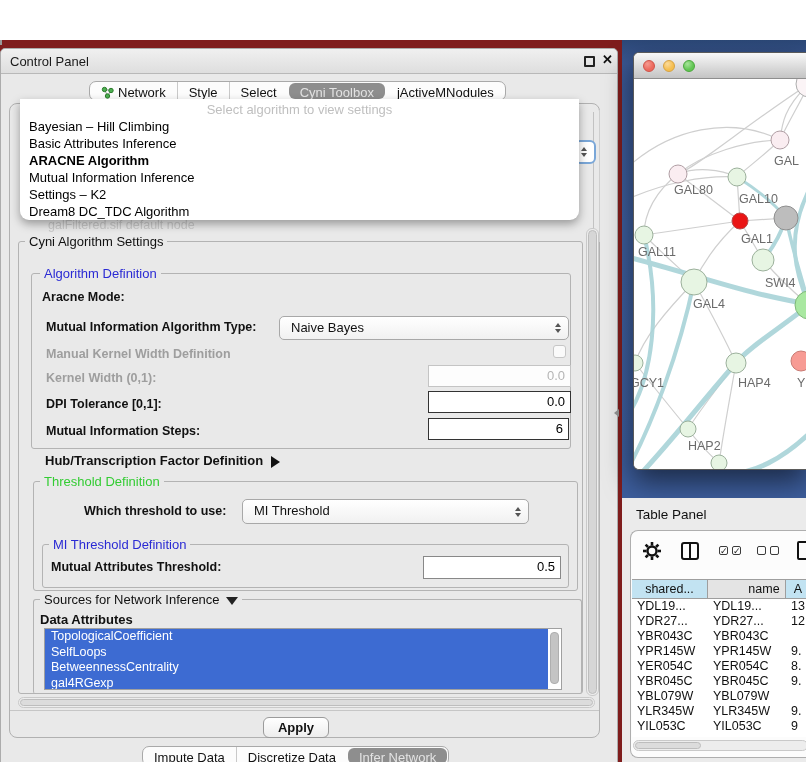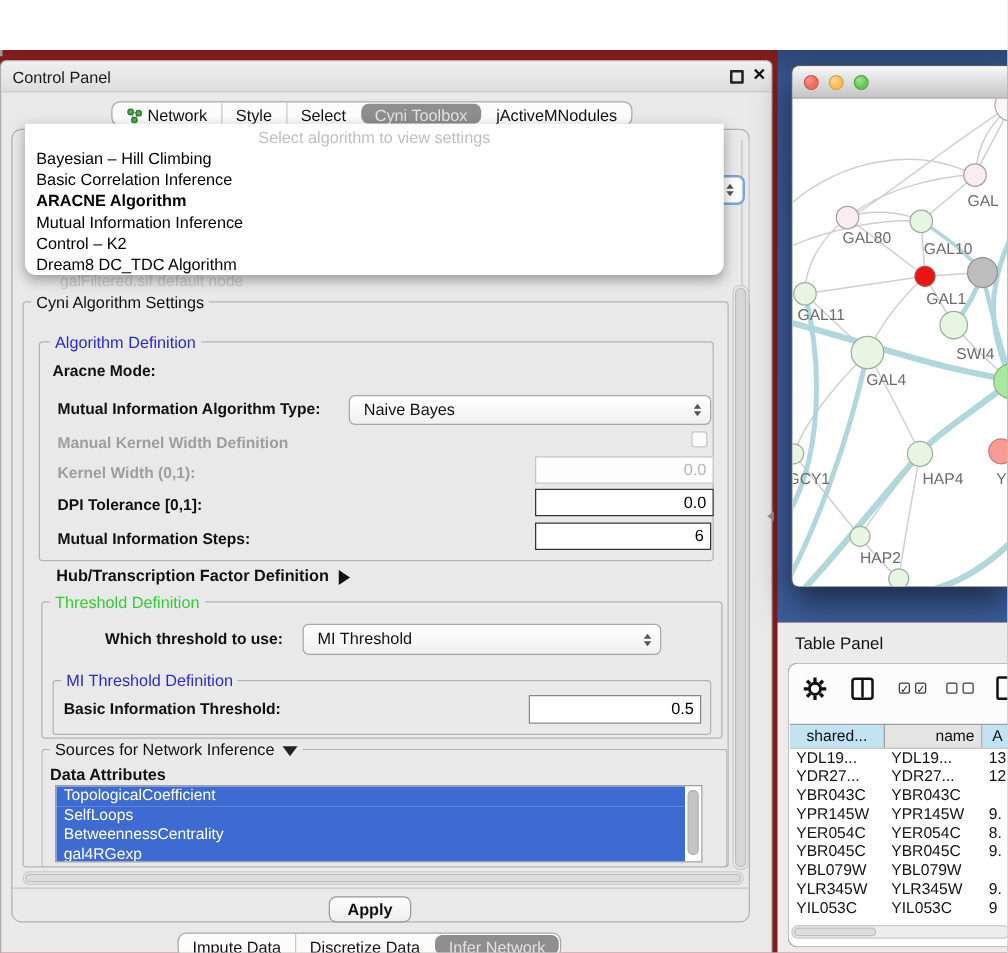--- a/index.html
+++ b/index.html
@@ -165,24 +165,24 @@
             <div class="up"></div>
             <div class="dn"></div>
           </div>
       </div>
       <div class="abs ghost2">galFiltered.sif default node</div>
 
       <div class="abs" id="algo-dropdown">
         <div class="algo-placeholder">Select algorithm to view settings</div>
         <div id="algo-items">
             <div class="algo-item">Bayesian – Hill Climbing</div>
-            <div class="algo-item">Basic Correlation Inference</div>
+            <div class="algo-item">Basic Attributes Inference</div>
             <div class="algo-item hl">ARACNE Algorithm</div>
             <div class="algo-item">Mutual Information Inference</div>
-            <div class="algo-item">Control – K2</div>
+            <div class="algo-item">Settings – K2</div>
             <div class="algo-item">Dream8 DC_TDC Algorithm</div>
           </div>
       </div>
 
       <div class="group" style="left:8px; top:137px; width:565px; height:453px;">
         <span class="gtitle">Cyni Algorithm Settings</span>
 
         <div class="group" style="left:12px; top:31px; width:540px; height:176px;">
           <span class="gtitle blue" style="left:8px;">Algorithm Definition</span>
 
@@ -219,21 +219,21 @@
           <div class="combo" style="left:208px; top:17px; width:287px; height:25px;">
             <span>MI Threshold</span>
             <span class="spin">
                 <span class="up"></span>
                 <span class="dn"></span>
               </span>
           </div>
 
           <div class="group" style="left:8px; top:62px; width:527px; height:44px;">
             <span class="gtitle blue">MI Threshold Definition</span>
-            <div class="lbl" style="left:8px; top:15px;">Basic Information Threshold:</div>
+            <div class="lbl" style="left:8px; top:15px;">Mutual Attributes Threshold:</div>
             <div class="tinput" style="left:380px; top:11px; width:138px; height:23px; border-color:#888;">0.5</div>
           </div>
         </div>
 
         <div class="group" style="left:14px; top:357px; width:549px; height:95px; border-bottom:none;">
           <span class="gtitle"><span>Sources for Network Inference</span><span class="tri-down"></span></span>
           <div class="lbl" style="left:6px; top:12px; font-size:13px;">Data Attributes</div>
           <div id="attr-list">
             <div id="attr-items">
                 <div class="attr-item">TopologicalCoefficient</div>

